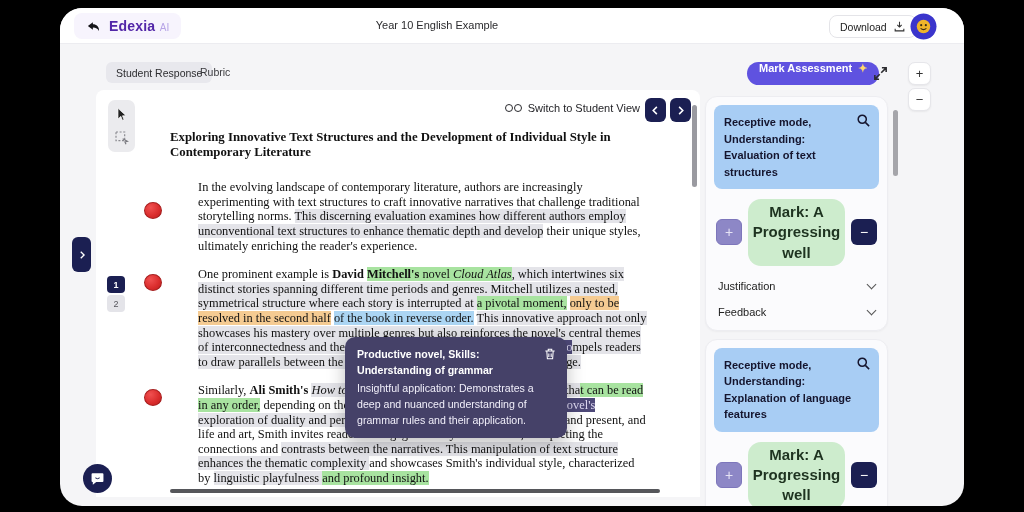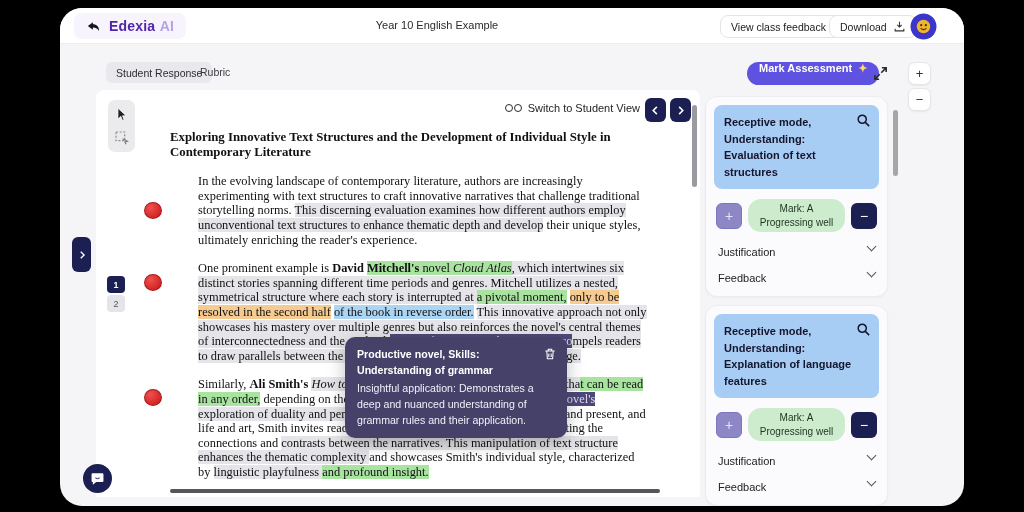--- a/index.html
+++ b/index.html
@@ -7,21 +7,21 @@
   .stage { position:relative; width:1024px; height:512px; background:#000; }
 
   
   .window { position:absolute; left:60px; top:8px; width:904px; height:498px;
             background:#f5f5f7; border-radius:22px; overflow:hidden; }
   .topbar { position:absolute; left:0; top:0; width:100%; height:36px; background:#fff;
             border-bottom:1px solid #ececf0; }
   .logo-pill { position:absolute; left:14px; top:5px; height:26px; display:flex; align-items:center;
                gap:8px; padding:0 12px; background:#f7f4fd; border-radius:8px; }
   .logo-edexia { font-size:14px; font-weight:bold; color:#5226a8; letter-spacing:.2px; }
-  .logo-ai { font-size:14px; font-weight:bold; color:#b6a3e6; }
+  .logo-ai { font-size:10px; font-weight:normal; color:#b6a3e6; }
   .doc-title-top { position:absolute; left:247px; top:11px; width:260px; text-align:center;
                    font-size:11px; color:#2b2b2e; }
   .top-btn { position:absolute; top:7px; height:23px; display:flex; align-items:center; gap:6px;
              padding:0 10px; background:#fff; border:1px solid #e4e4e8; border-radius:8px;
              font-size:10.5px; color:#222; cursor:pointer; }
   .btn-feedback { left:660px; }
   .btn-download { left:769px; }
   .avatar { position:absolute; left:850px; top:5px; width:27px; height:27px; border-radius:50%; cursor:pointer; }
 
   
@@ -59,21 +59,21 @@
                 display:flex; align-items:center; justify-content:center; cursor:pointer; }
   .page-1 { top:186px; background:#1b1f52; color:#fff; font-weight:bold; }
   .page-2 { top:205px; background:#e4e4e9; color:#55555c; }
   .marker { position:absolute; left:48px; width:18px; height:17px; border-radius:50%;
             background:radial-gradient(circle at 35% 30%, #f05050, #d92b2b 60%, #b42020);
             border:1px solid #a61e1e; cursor:pointer; }
   .marker-1 { top:112px; } .marker-2 { top:184px; } .marker-3 { top:299px; }
 
   .doc-text { position:absolute; left:74px; top:40px; width:478px; font-family:"Liberation Serif",serif;
               font-size:12.4px; line-height:14.6px; color:#111; }
-  .doc-heading { font-weight:bold; font-size:12.8px; margin-bottom:15px; }
+  .doc-heading { font-weight:bold; font-size:12.8px; margin-bottom:21px; }
   .doc-para { margin-bottom:14px;margin-left:28px; }
   .b { font-weight:bold; } .i { font-style:italic; }
   .hl-gray  { background:#e4e4e9; }
   .hl-green { background:#a8e3a0; }
   .hl-orange{ background:#f5cb92; }
   .hl-blue  { background:#abd5f3; }
   .hl-purple{ background:#4d4878; color:#ded9f2; }
 
   
   .tooltip { position:absolute; left:345px; top:337px; width:222px; background:#454168; border-radius:10px;
@@ -89,22 +89,22 @@
   .card-head { position:relative; border-radius:8px; padding:9px 18px 9px 10px; font-size:11px; font-weight:bold;
                line-height:1.5; color:#15152e; cursor:pointer; }
   .head-blue { background:#a8cdf4; }
   .mag { position:absolute; right:8px; top:8px; width:15px; height:15px; }
   .mark-row { display:flex; align-items:center; gap:6px; margin:10px 2px 4px; }
   .sq-btn { width:26px; height:26px; border-radius:6px; display:flex; align-items:center; justify-content:center;
             font-size:14px; cursor:pointer; flex:0 0 auto; }
   .plus-btn { background:#8d87c6; color:#e6e3f5; border:1px solid #7d76bb; }
   .minus-btn { background:#1b1f52; color:#fff; }
   .mark-pill { flex:1; background:#cdeccd; border-radius:13px; text-align:center; padding:3px 4px; cursor:pointer; }
-  .mark-line { font-size:10px; font-weight:normal; color:#1e3320; line-height:1.35; }
-  .sec-row { display:flex; align-items:flex-start; justify-content:space-between; padding:10px 4px 4px; cursor:pointer; }
+  .mark-line { font-size:15px; font-weight:bold; color:#1e3320; line-height:1.35; }
+  .sec-row { display:flex; align-items:center; justify-content:space-between; padding:10px 4px 4px; cursor:pointer; }
   .sec-label { font-size:11px; font-weight:500; color:#222; }
   .chev { width:7px; height:7px; border-right:1.6px solid #555; border-bottom:1.6px solid #555;
           transform:rotate(45deg); margin-top:-3px; }
   .side-scroll { position:absolute; left:833px; top:102px; width:5px; height:66px; background:#a5a5aa;
                  border-radius:3px; cursor:pointer; }
 
   
   .edge-tab { position:absolute; left:72px; top:237px; width:19px; height:35px; background:#1b1f52;
               border-radius:6px; display:flex; align-items:center; justify-content:center; cursor:pointer; z-index:40; }
   .chat-fab { position:absolute; left:83px; top:464px; width:29px; height:29px; border-radius:50%;
@@ -117,26 +117,20 @@
   <div class="window">
 
     <div class="topbar">
       <div class="logo-pill">
         <svg class="back" width="15" height="15" viewBox="0 0 24 24">
             <path d="M11 5 L3 11 L11 17 L11 13.5 C16 13.5 19 15.5 21 19.5 C21 12 17 8.5 11 8.5 Z" fill="#15151a"></path>
           </svg>
         <span><span class="logo-edexia">Edexia</span> <span class="logo-ai">AI</span></span>
       </div>
       <div class="doc-title-top">Year 10 English Example</div>
-      <div class="top-btn btn-feedback">
-        <span>View class feedback</span>
-        <svg width="13" height="13" viewBox="0 0 24 24" fill="none" stroke="#333" stroke-width="2">
-            <path d="M9 18h6M10.5 21h3M12 3a6 6 0 0 1 4 10.2c-.8.7-1 1.4-1 2.8h-6c0-1.4-.2-2.1-1-2.8A6 6 0 0 1 12 3z"></path>
-          </svg>
-      </div>
       <div class="top-btn btn-download">
         <span>Download</span>
         <svg width="13" height="13" viewBox="0 0 24 24" fill="none" stroke="#333" stroke-width="2">
             <path d="M12 3v10M12 13l-4-4M12 13l4-4M4 16v4h16v-4"></path>
           </svg>
       </div>
       <svg class="avatar" viewBox="0 0 28 28">
         <circle cx="14" cy="14" r="13.5" fill="#3b35cc"></circle>
         <circle cx="14" cy="14" r="7" fill="#f0b429"></circle>
         <circle cx="11.6" cy="12.6" r="1.1" fill="#3a2d14"></circle>

